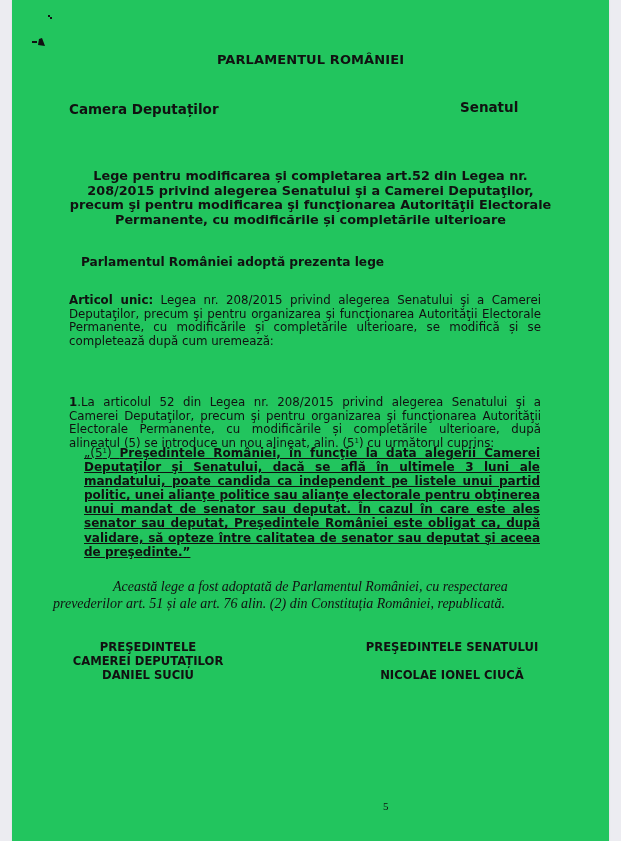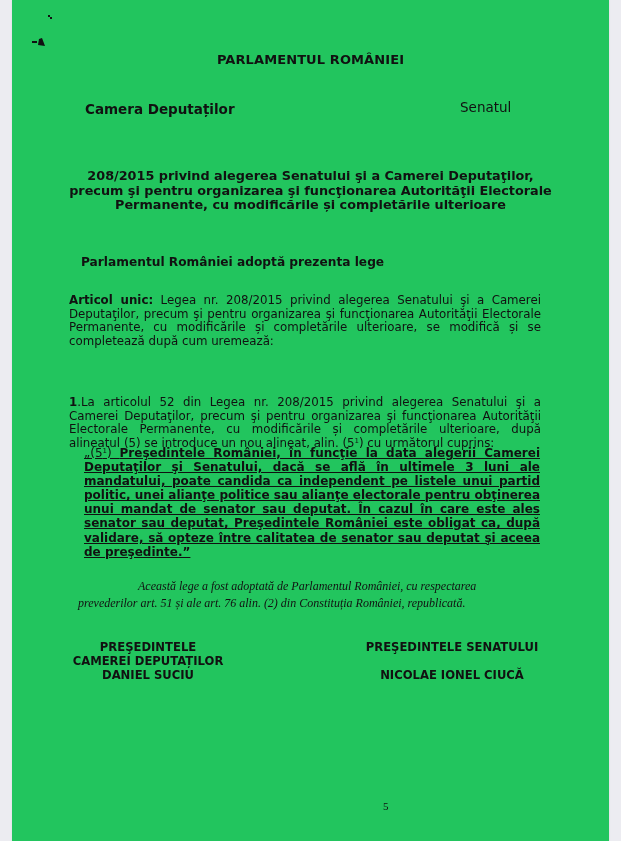--- a/index.html
+++ b/index.html
@@ -15,41 +15,41 @@
       background: #22c55e;
       box-shadow: 0 0 2px rgba(0,0,0,0.08);
     }
     .abs { position: absolute; }
     .speck1 { left: 36px; top: 15px; width: 4px; height: 4px; }
     .speck2 { left: 20px; top: 38px; width: 14px; height: 8px; }
     .title {
       left: 0; width: 597px; top: 52px; text-align: center;
       font-weight: bold; font-size: 13px; letter-spacing: 0.1px;
     }
-    .camera { left: 57px; top: 101px; font-weight: bold; font-size: 13.5px; margin-left: 16px; }
-    .senat { left: 448px; top: 99px; font-weight: normal; font-size: 13.5px; }
+    .camera { left: 57px; top: 101px; font-weight: bold; font-size: 13.5px; }
+    .senat { left: 448px; top: 99px; font-weight: bold; font-size: 13.5px; }
     .lawtitle {
       left: 10px; width: 577px; top: 169px; text-align: center;
       font-weight: bold; font-size: 12.8px; line-height: 14.5px;
     }
     .adopta { left: 57px; top: 255px; font-weight: bold; font-size: 12.2px; margin-left: 12px; }
     .para {
       left: 57px; width: 472px; font-size: 11.8px; line-height: 13.7px;
       text-align: justify;
     }
     .p1 { top: 294px; }
     .p2 { top: 363px; margin-top: 33px; }
     .quote {
       left: 72px; width: 456px; top: 446px; font-size: 12px; line-height: 14.1px;
       font-weight: bold; text-align: justify; text-decoration: underline;
     }
     .quote .open { font-weight: normal; }
     .adoption {
-      left: 66px; width: 490px; top: 578px;
-      font-family: "Liberation Serif", serif; font-style: italic; font-size: 12px;
+      left: 41px; width: 490px; top: 578px;
+      font-family: "Liberation Serif", serif; font-style: italic; font-size: 14px;
       line-height: 17px; text-align: justify; text-align-last: left;
     }
     .adoption .indent { padding-left: 60px; }
     .sig { font-weight: bold; font-size: 11.6px; text-align: center; line-height: 14.2px; }
     .sig-left { left: 56px; width: 160px; top: 640px; }
     .sig-right { left: 340px; width: 200px; top: 640px; }
     .sig-right .name { margin-top: 14px; }
     .pagenum { left: 371px; top: 800px; font-family: "Liberation Serif", serif; font-size: 11px; }
     sup { font-size: 7px; vertical-align: 4px; line-height: 0; }
     .b { font-weight: bold; }
@@ -67,22 +67,23 @@
       <rect x="0" y="3" width="5" height="2" fill="#111"></rect>
       <polygon points="7,1 10,0 13,8 6,7" fill="#111"></polygon>
     </svg>
 
   <div class="abs title">PARLAMENTUL ROMÂNIEI</div>
 
   <div class="abs camera">Camera Deputaților</div>
   <div class="abs senat">Senatul</div>
 
   <div class="abs lawtitle">
+    <div>Lege pentru modificarea și completarea art.52 din Legea nr.</div>
     <div>208/2015 privind alegerea Senatului şi a Camerei Deputaţilor,</div>
-    <div>precum şi pentru organizarea şi funcţionarea Autorităţii Electorale</div>
+    <div>precum şi pentru modificarea şi funcţionarea Autorităţii Electorale</div>
     <div>Permanente, cu modificările și completările ulterioare</div>
   </div>
 
   <div class="abs adopta">Parlamentul României adoptă prezenta lege</div>
 
   <div class="abs para p1"><span class="b">Articol unic:</span><span> Legea nr. 208/2015 privind alegerea Senatului şi a Camerei Deputaţilor, precum şi pentru organizarea şi funcţionarea Autorităţii Electorale Permanente, cu modificările și completările ulterioare, se modifică și se completează după cum uremează:</span></div>
 
   <div class="abs para p2"><span class="b">1</span><span>.La articolul 52 din Legea nr. 208/2015 privind alegerea Senatului şi a Camerei Deputaţilor, precum şi pentru organizarea şi funcţionarea Autorităţii Electorale Permanente, cu modificările și completările ulterioare, după alineatul (5) se introduce un nou alineat, alin. (5</span><sup>1</sup><span>) cu următorul cuprins:</span></div>
 
   <div class="abs quote"><span class="open">„(5</span><sup class="open">1</sup><span class="open">) </span><span>Preşedintele României, în funcţie la data alegerii Camerei Deputaţilor şi Senatului, dacă se află în ultimele 3 luni ale mandatului, poate candida ca independent pe listele unui partid politic, unei alianţe politice sau alianţe electorale pentru obţinerea unui mandat de senator sau deputat. În cazul în care este ales senator sau deputat, Preşedintele României este obligat ca, după validare, să opteze între calitatea de senator sau deputat şi aceea de preşedinte.”</span></div>

